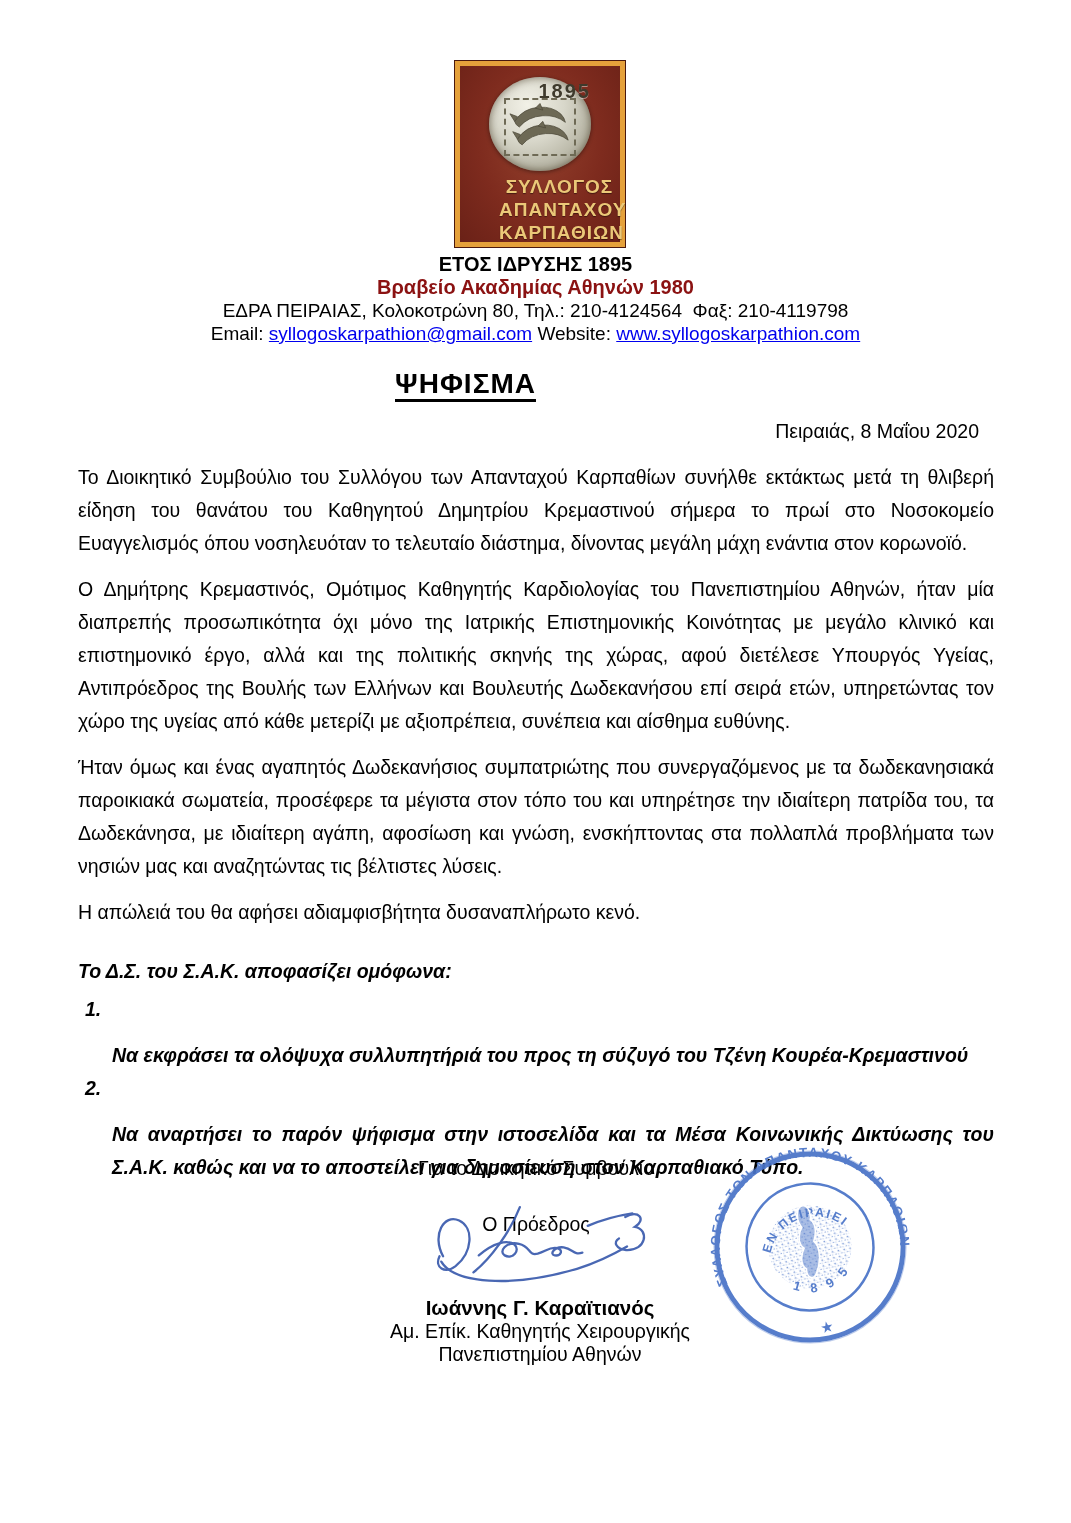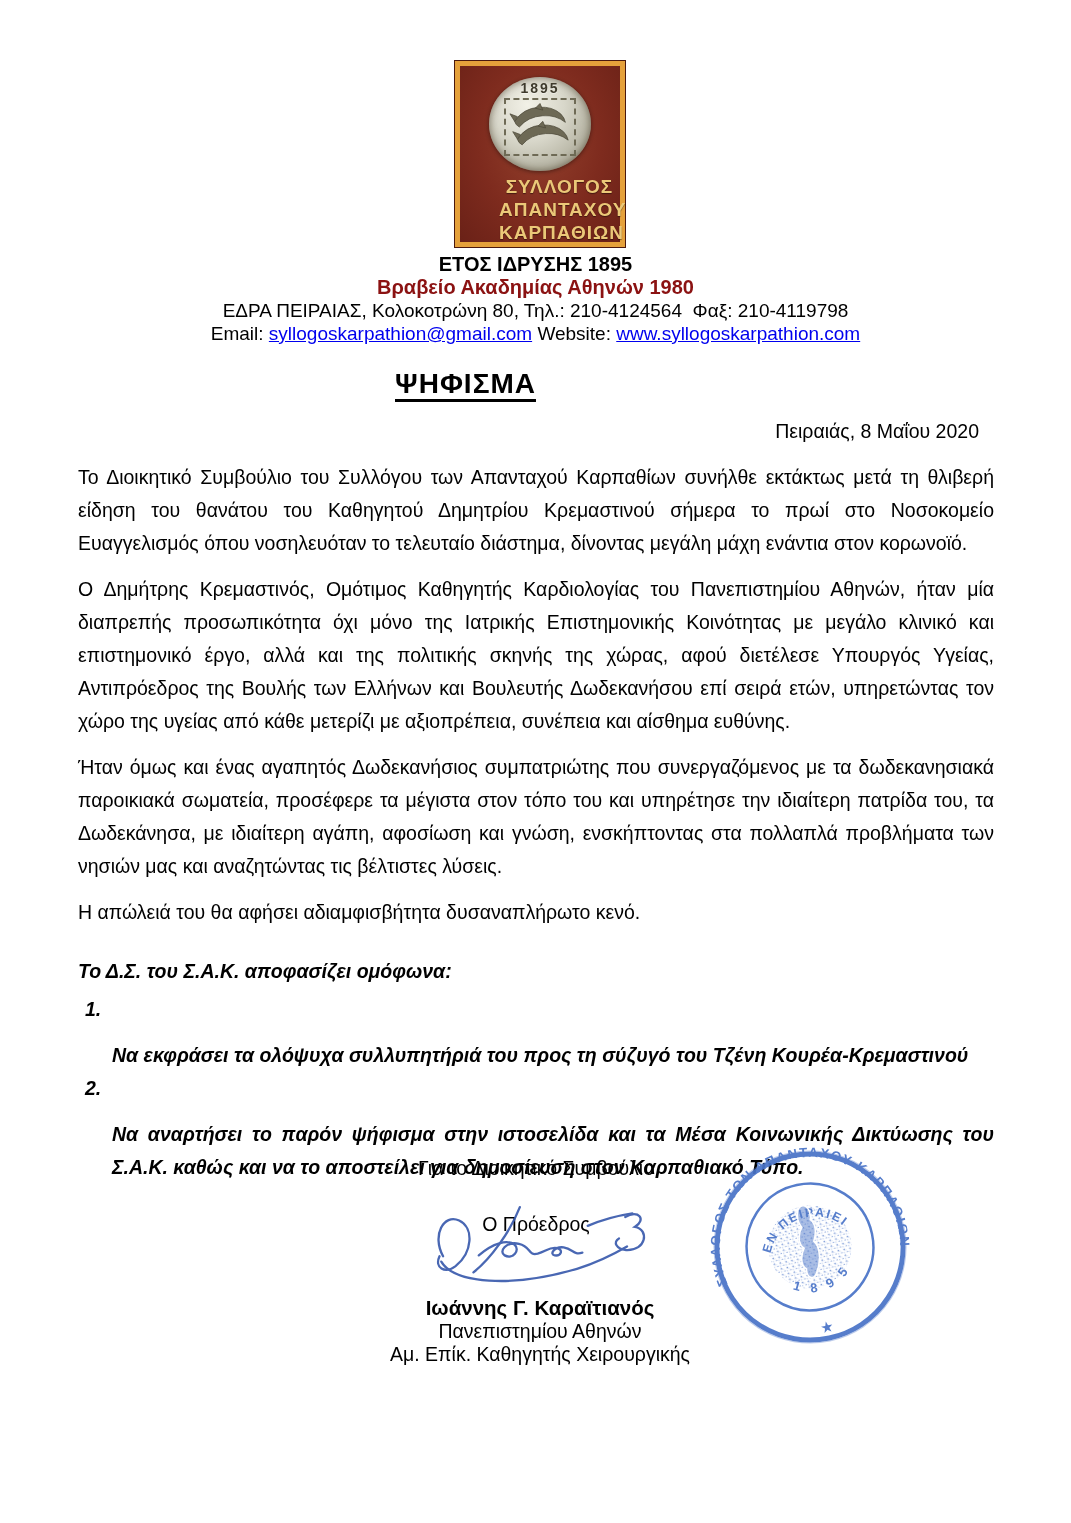--- a/index.html
+++ b/index.html
@@ -14,22 +14,22 @@
     outline:1px solid #4a190f;
     background:radial-gradient(ellipse at 50% 42%, #93402c 0%, var(--logo_bg,#7e2b1e) 55%, #6a2117 100%);
   }
   .coin{
     position:absolute;left:50%;top:11px;transform:translateX(-50%);
     width:102px;height:94px;border-radius:50%;
     background:radial-gradient(circle at 38% 30%, #f2f1e7 0%, #d8d7ca 40%, #b3b1a0 75%, #928f7b 100%);
     box-shadow:inset 0 0 9px rgba(40,25,5,.55), 0 1px 4px rgba(0,0,0,.45);
   }
   .coin-year{
-    position:absolute;left:0;right:0;top:3px;text-align:center;
-    font-size:14px;font-weight:bold;letter-spacing:2px;color:#3e3a2c;
+    position:absolute;left:0;right:0;top:3px;text-align:right;
+    font-size:20px;font-weight:bold;letter-spacing:2px;color:#3e3a2c;
     text-shadow:0 1px 0 rgba(255,255,255,.45);
   }
   .coin-square{
     position:absolute;left:50%;top:21px;transform:translateX(-50%);
     width:72px;height:58px;border:2px dashed #6e6a55;box-sizing:border-box;
     display:flex;align-items:center;justify-content:center;
   }
   .logo-text{
     position:absolute;left:0;right:0;top:109px;text-align:center;
     font-weight:bold;font-size:19px;line-height:23px;letter-spacing:1px;
@@ -153,22 +153,22 @@
       <path d="M44,70 C58,94 122,100 196,78 C222,70 240,60 252,53"></path>
       <path d="M132,9 C121,37 99,67 80,82"></path>
       <path d="M86,63 C102,49 118,45 126,51 C133,57 124,68 115,63 C108,59 116,47 131,50 C145,53 141,64 152,61 C162,58 166,53 174,55 C181,57 178,64 171,63 C165,62 170,53 181,54 C192,56 192,63 202,60"></path>
       <path d="M250,20 C265,11 274,23 261,31 C277,34 274,58 251,57 C240,56 236,48 243,44"></path>
       <path d="M208,30 C222,24 238,19 258,16"></path>
     </g>
   </svg>
 
   <div class="name-block">
     <div class="sig-name">Ιωάννης Γ. Καραϊτιανός</div>
+    <div class="sig-title">Αμ. Επίκ. Καθηγητής Χειρουργικής</div>
     <div class="sig-title">Πανεπιστημίου Αθηνών</div>
-    <div class="sig-title">Αμ. Επίκ. Καθηγητής Χειρουργικής</div>
   </div>
 
   <svg class="stamp-svg" viewBox="0 0 200 200" aria-hidden="true">
     <defs>
       <pattern id="speck" width="6" height="6" patternUnits="userSpaceOnUse">
         <circle cx="1.3" cy="1.6" r="0.9" fill="currentColor"></circle>
         <circle cx="4.2" cy="4.4" r="0.7" fill="currentColor"></circle>
         <circle cx="3.0" cy="2.6" r="0.45" fill="currentColor"></circle>
         <circle cx="0.8" cy="4.8" r="0.5" fill="currentColor"></circle>
       </pattern>

